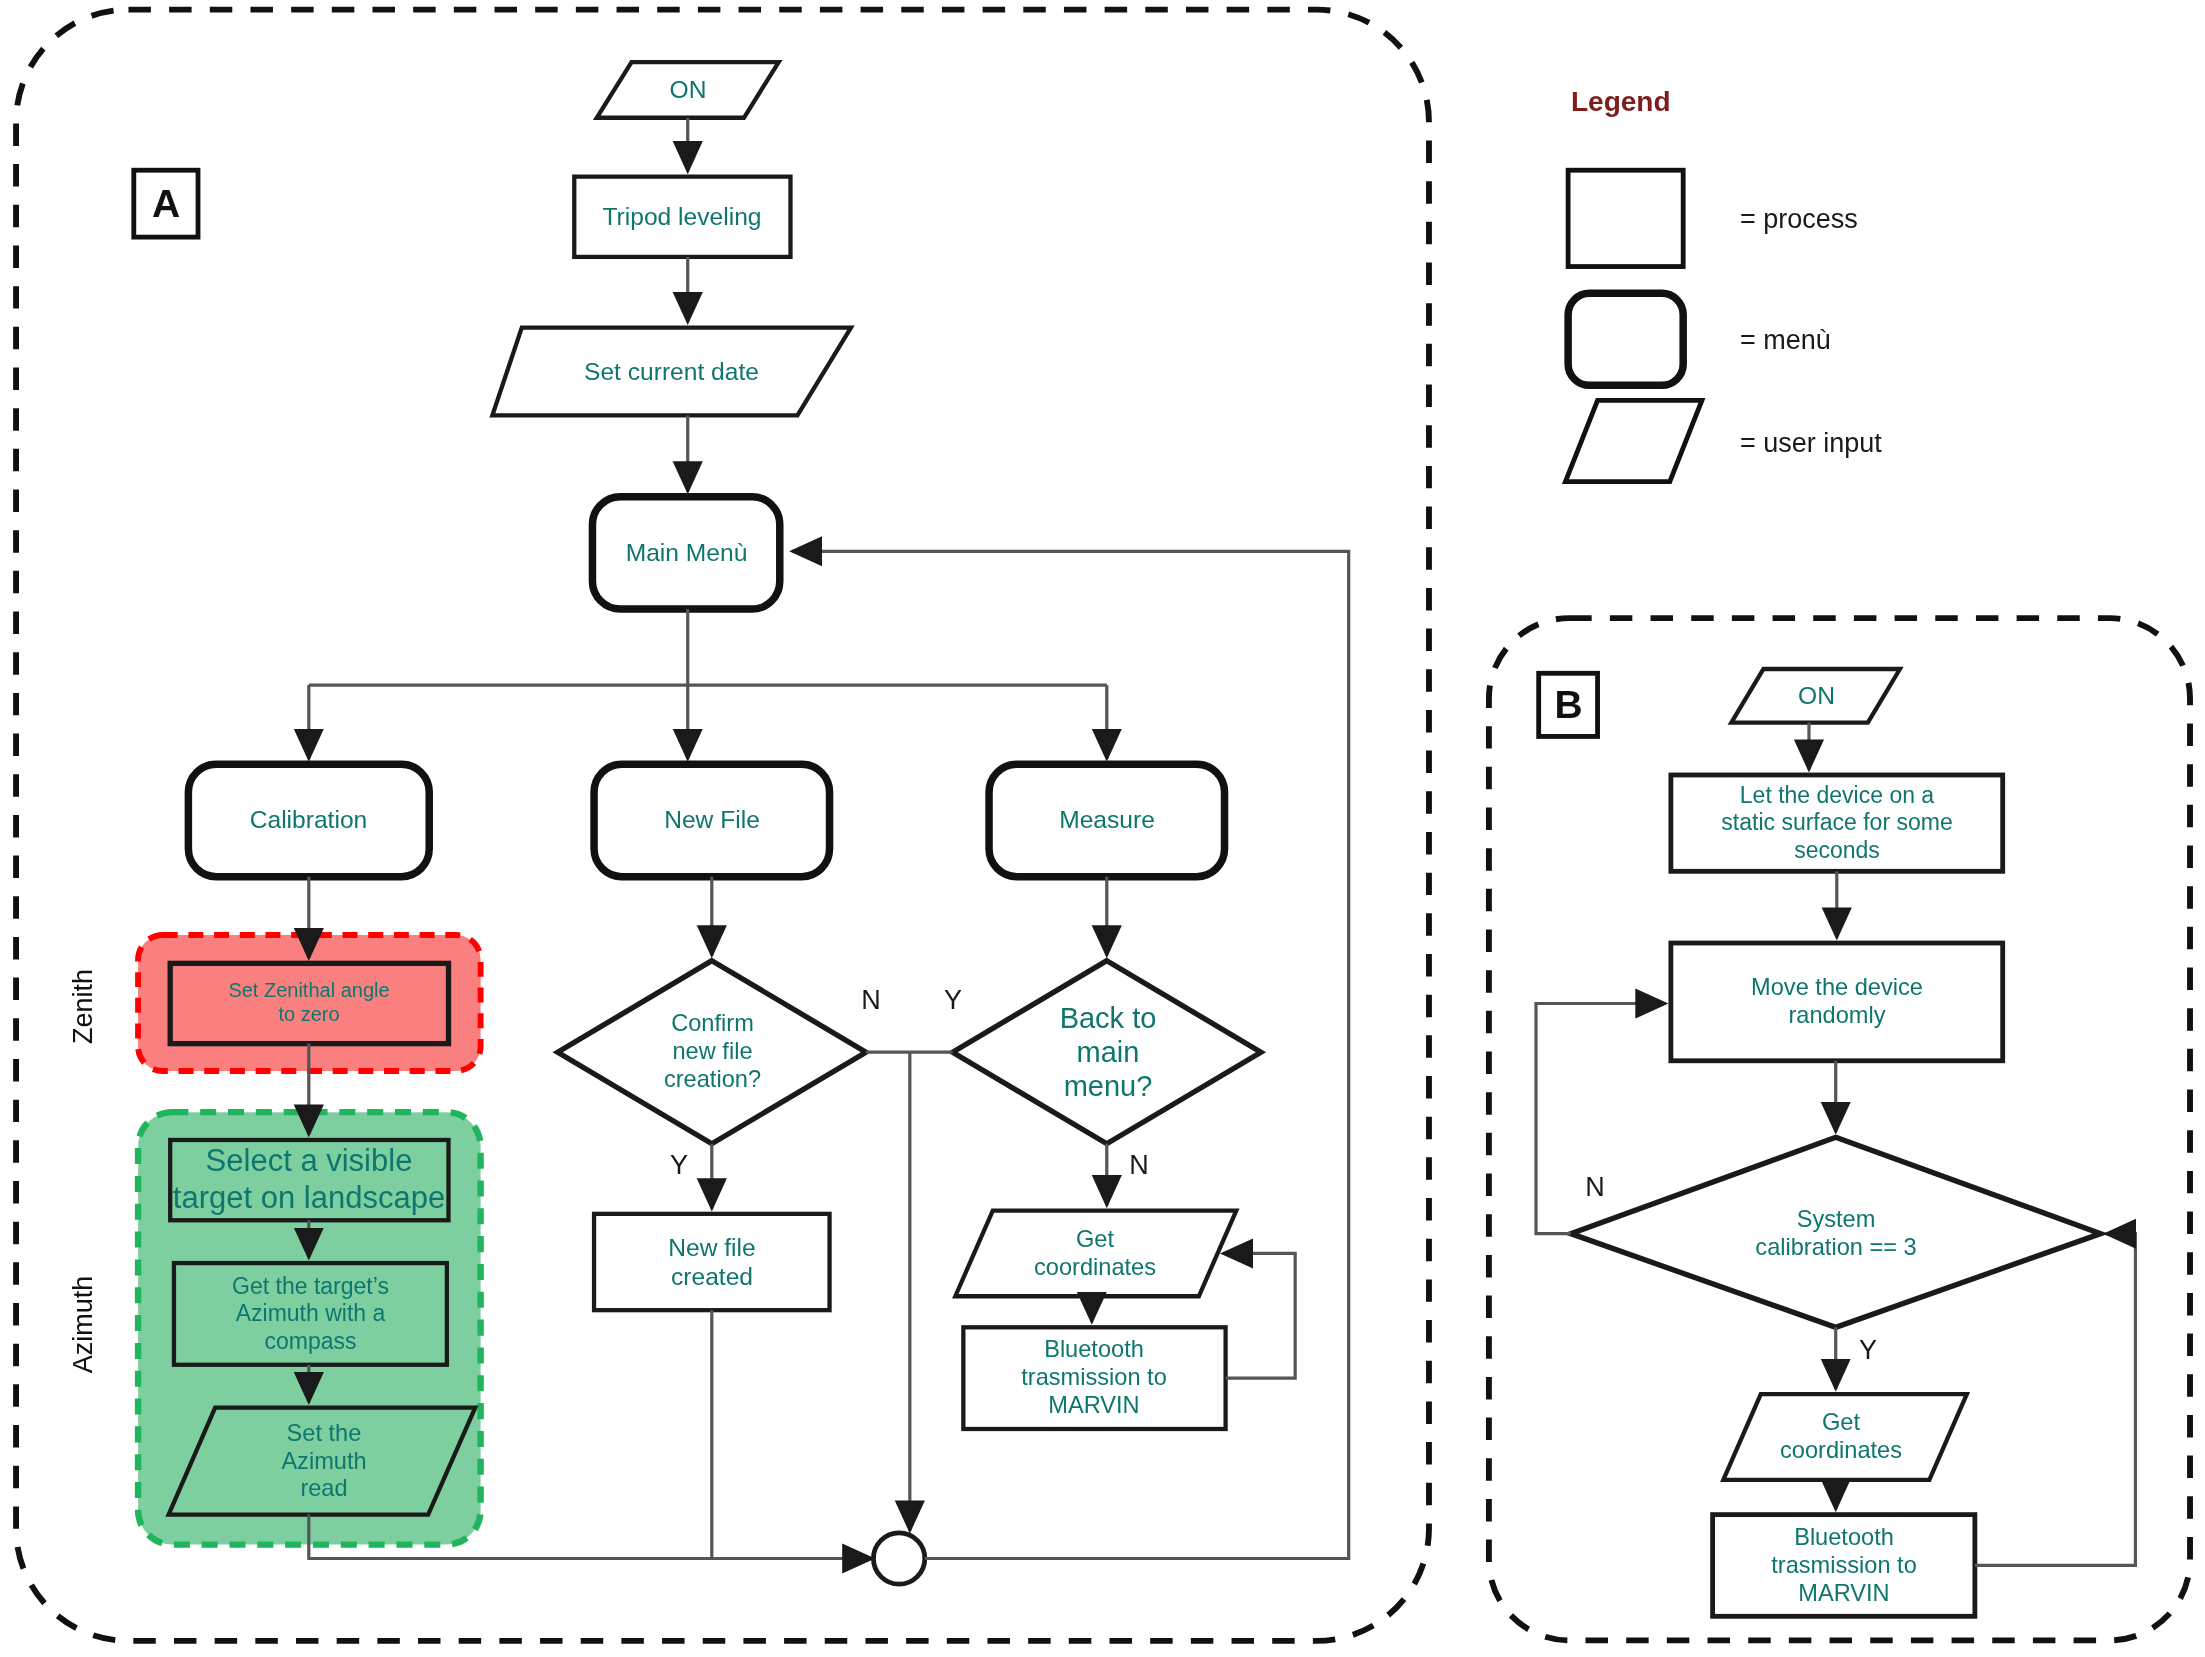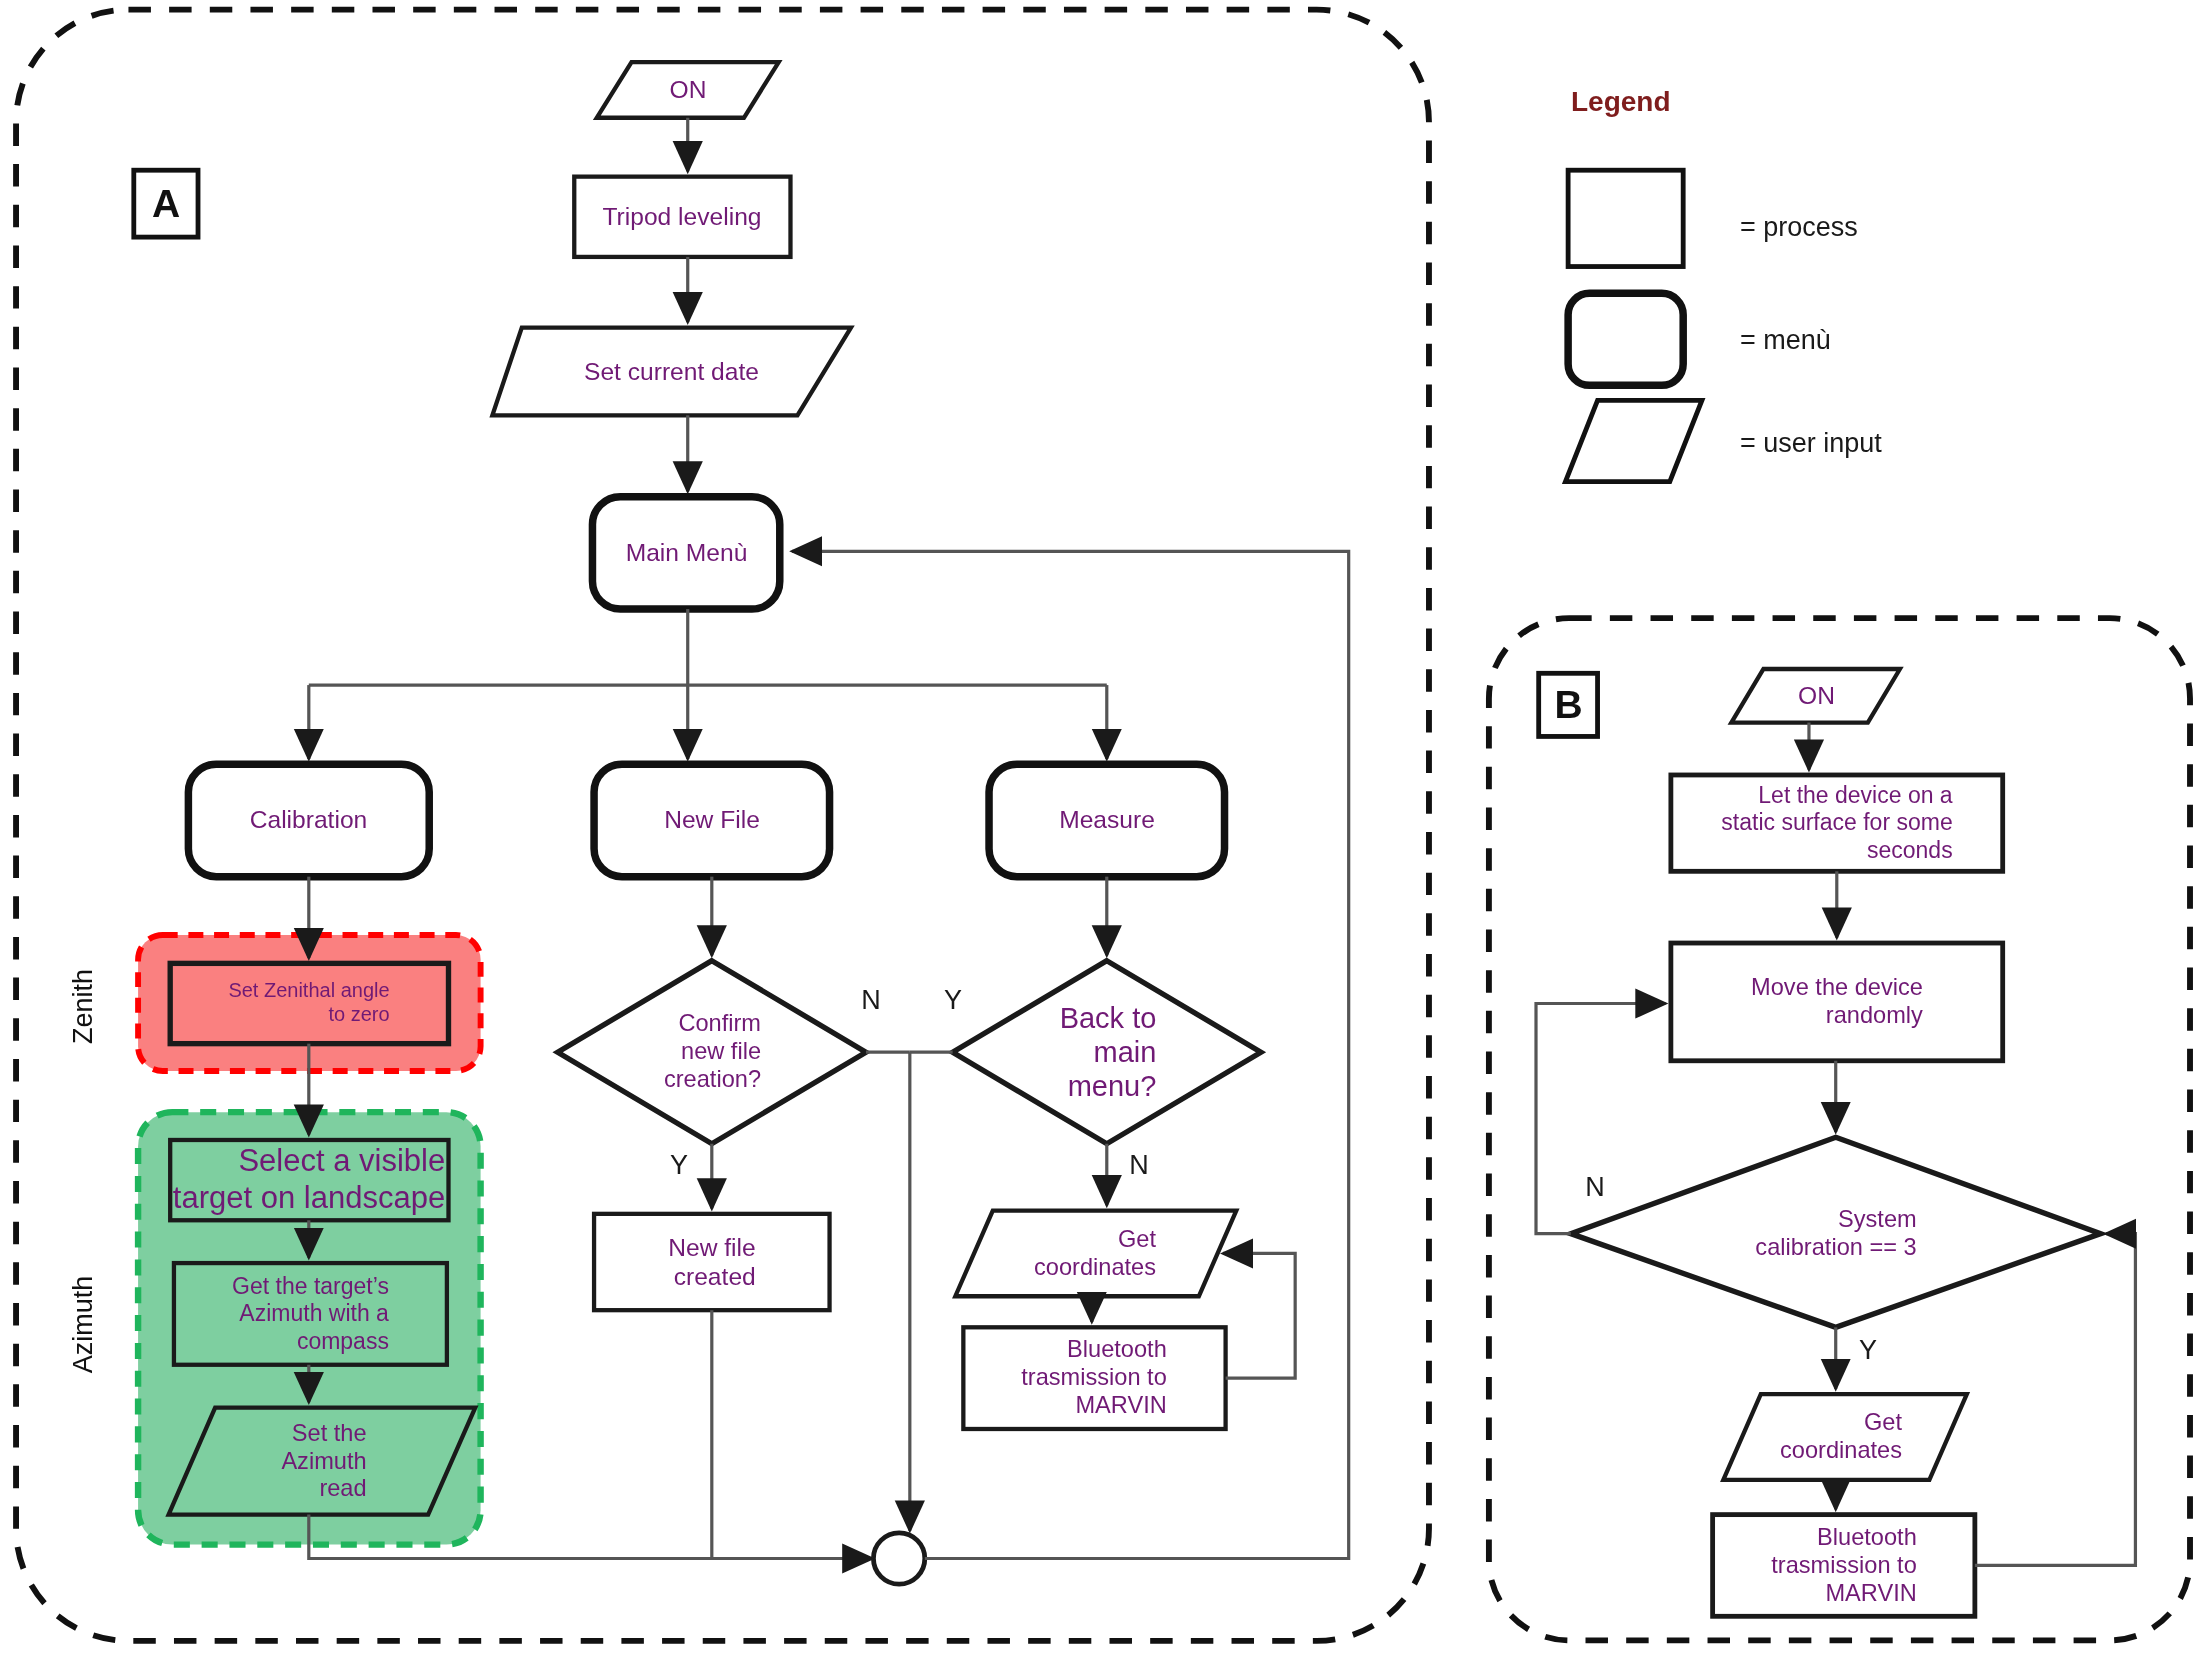--- a/index.html
+++ b/index.html
@@ -24,23 +24,23 @@
     position: absolute;
     left: 0; top: 0;
     width: 2205px;
     height: 1657px;
   }
   .node-text {
     position: absolute;
     display: flex;
     align-items: center;
     justify-content: center;
-    text-align: right;
+    text-align: center;
     line-height: 1.18;
-    color: #701a75;
+    color: #0f766e;
     font-size: 24.6px;
     font-family: "Liberation Sans", sans-serif;
     pointer-events: none;
     white-space: pre-line;
   }
   .edge-label {
     position: absolute;
     color: #1a1a1a;
     font-size: 27px;
     font-family: "Liberation Sans", sans-serif;
@@ -270,18 +270,18 @@
   <div class="node-text" style="left:1734px; top:1394px; width:214px; height:86px; font-size:23.6px;">Get
 coordinates</div>
   <div class="node-text" style="left:1713px; top:1515px; width:262px; height:102px; font-size:23.6px;">Bluetooth
 trasmission to
 MARVIN</div>
 
   <div class="edge-label" style="left:1579px; top:1172px; width:32px;">N</div>
   <div class="edge-label" style="left:1852px; top:1335px; width:32px;">Y</div>
 
   <div class="legend-title" style="left:1571px; top:86px;">Legend</div>
-  <div class="legend-label" style="left:1740px; top:212px;">= process</div>
+  <div class="legend-label" style="left:1740px; top:204px;">= process</div>
   <div class="legend-label" style="left:1740px; top:325px;">= menù</div>
   <div class="legend-label" style="left:1740px; top:428px;">= user input</div>
 
 </div>
 
 
 </body></html>

